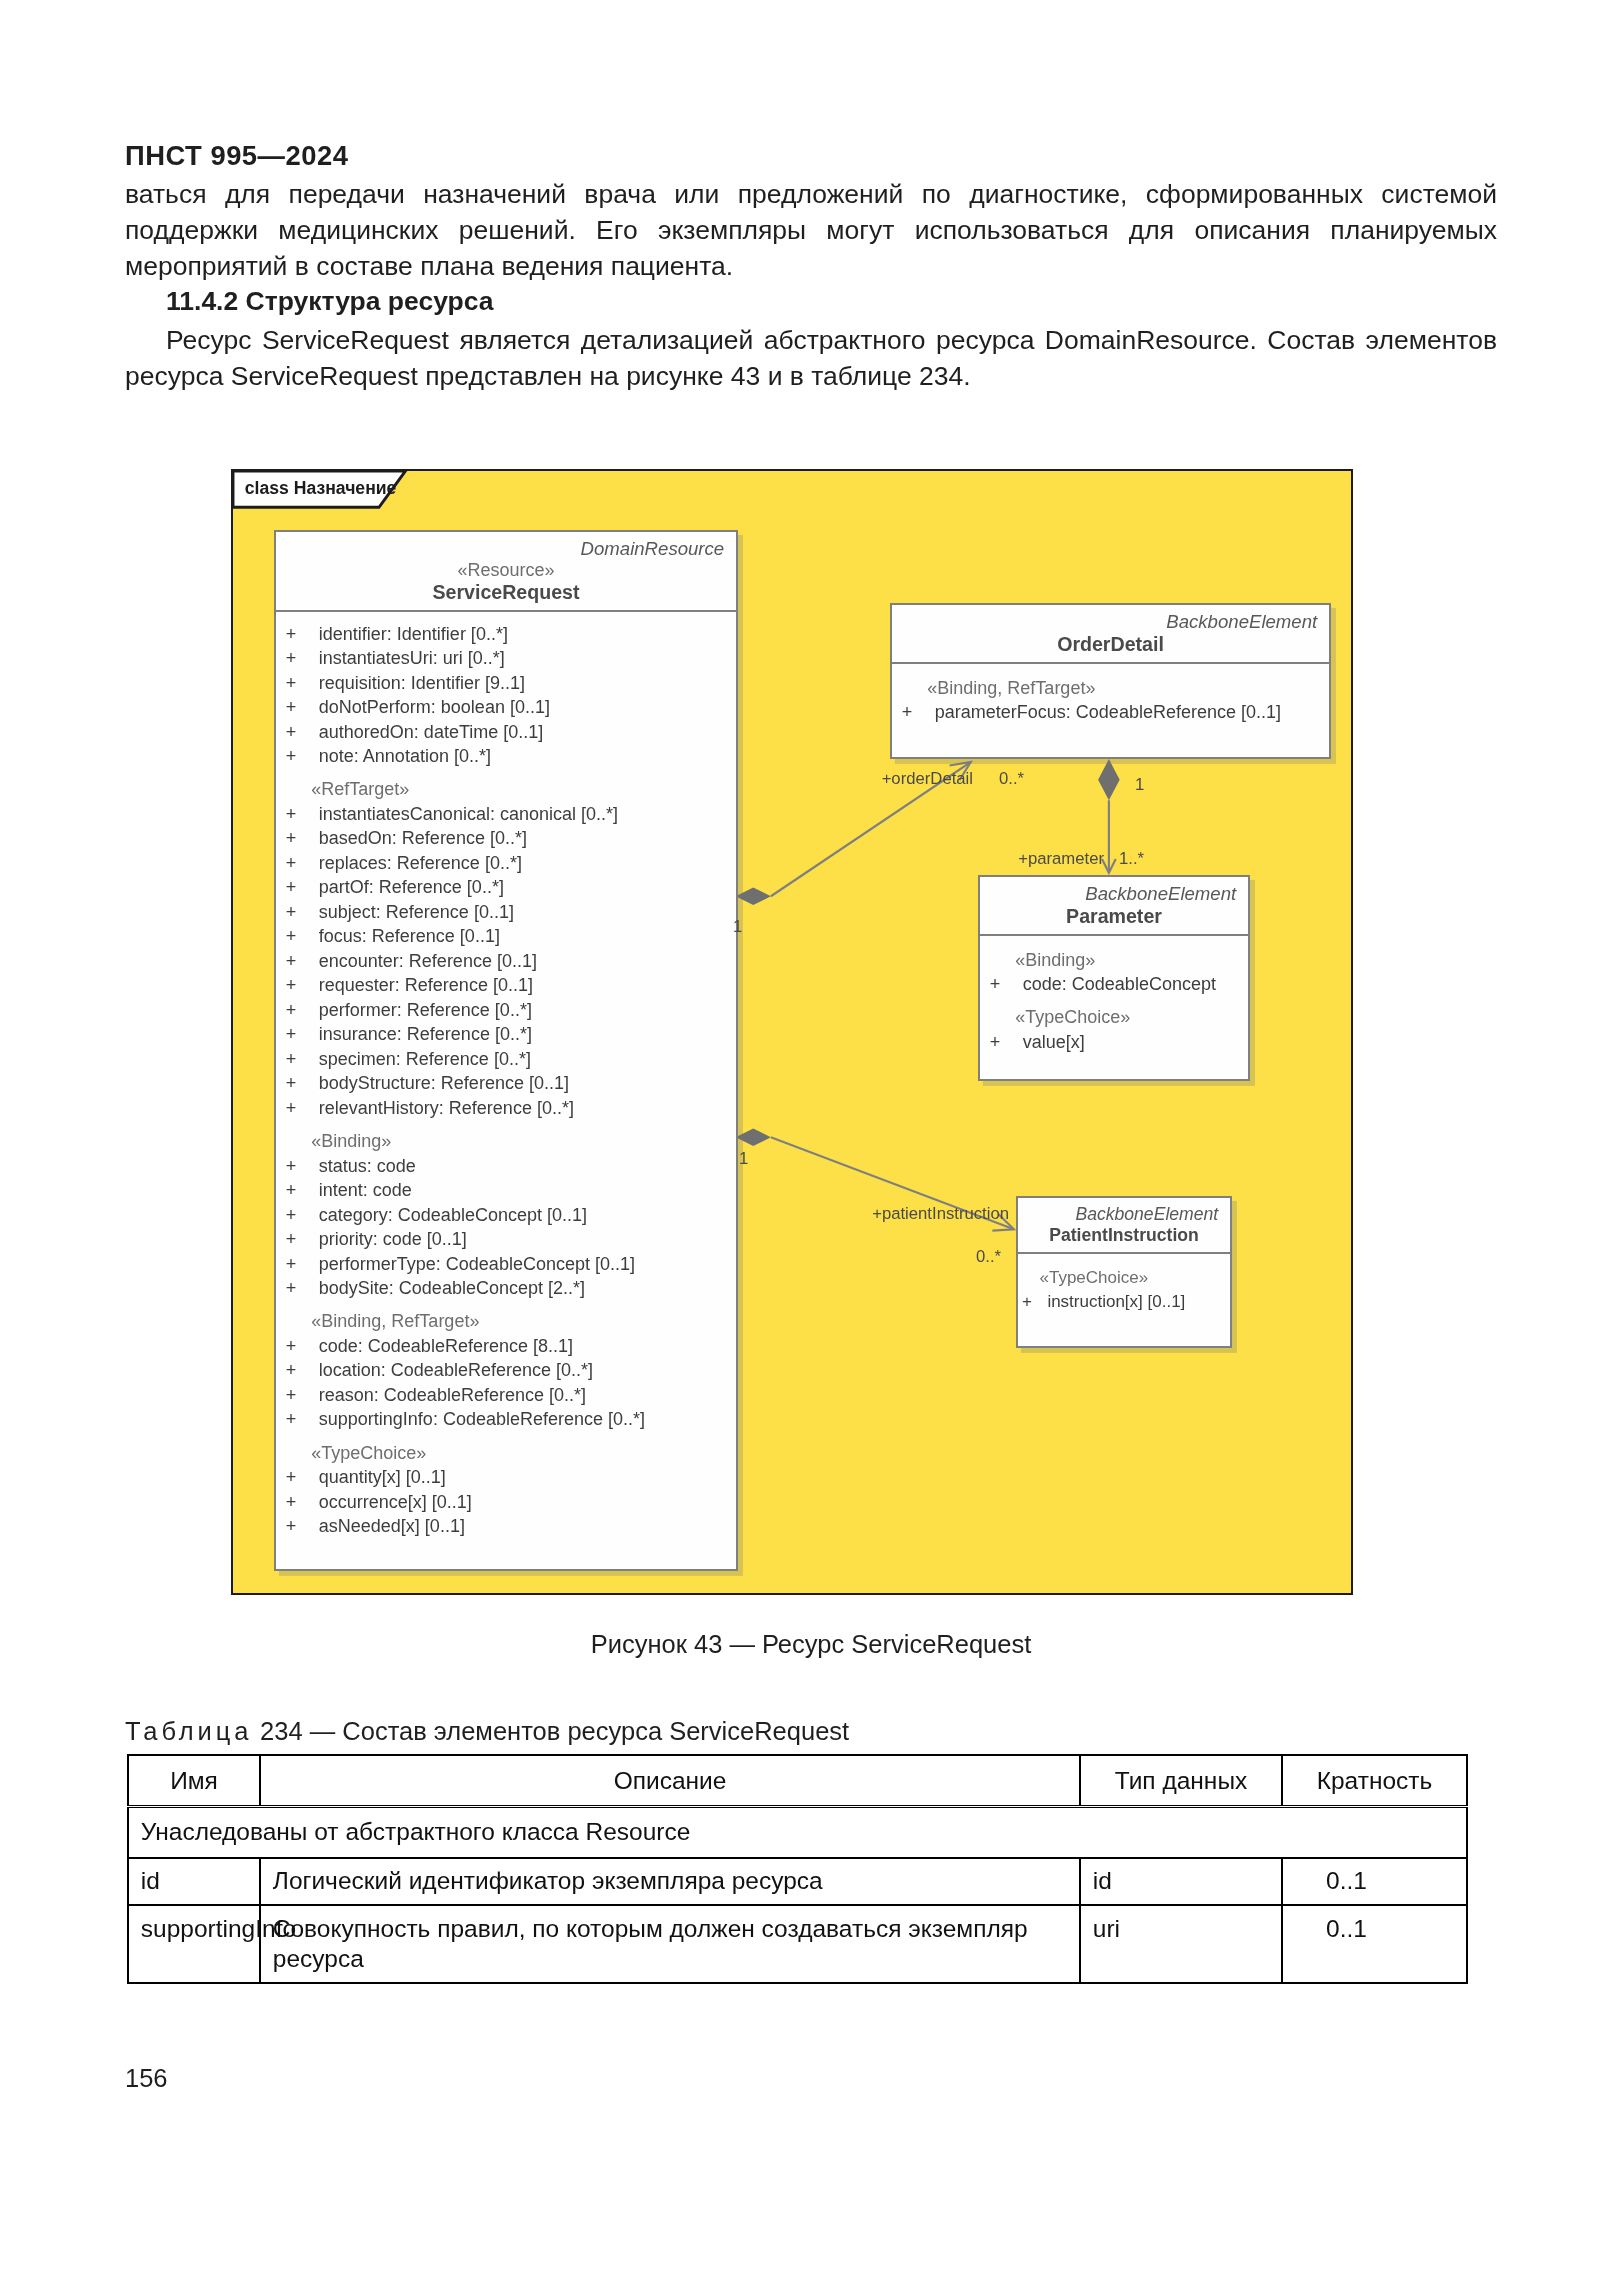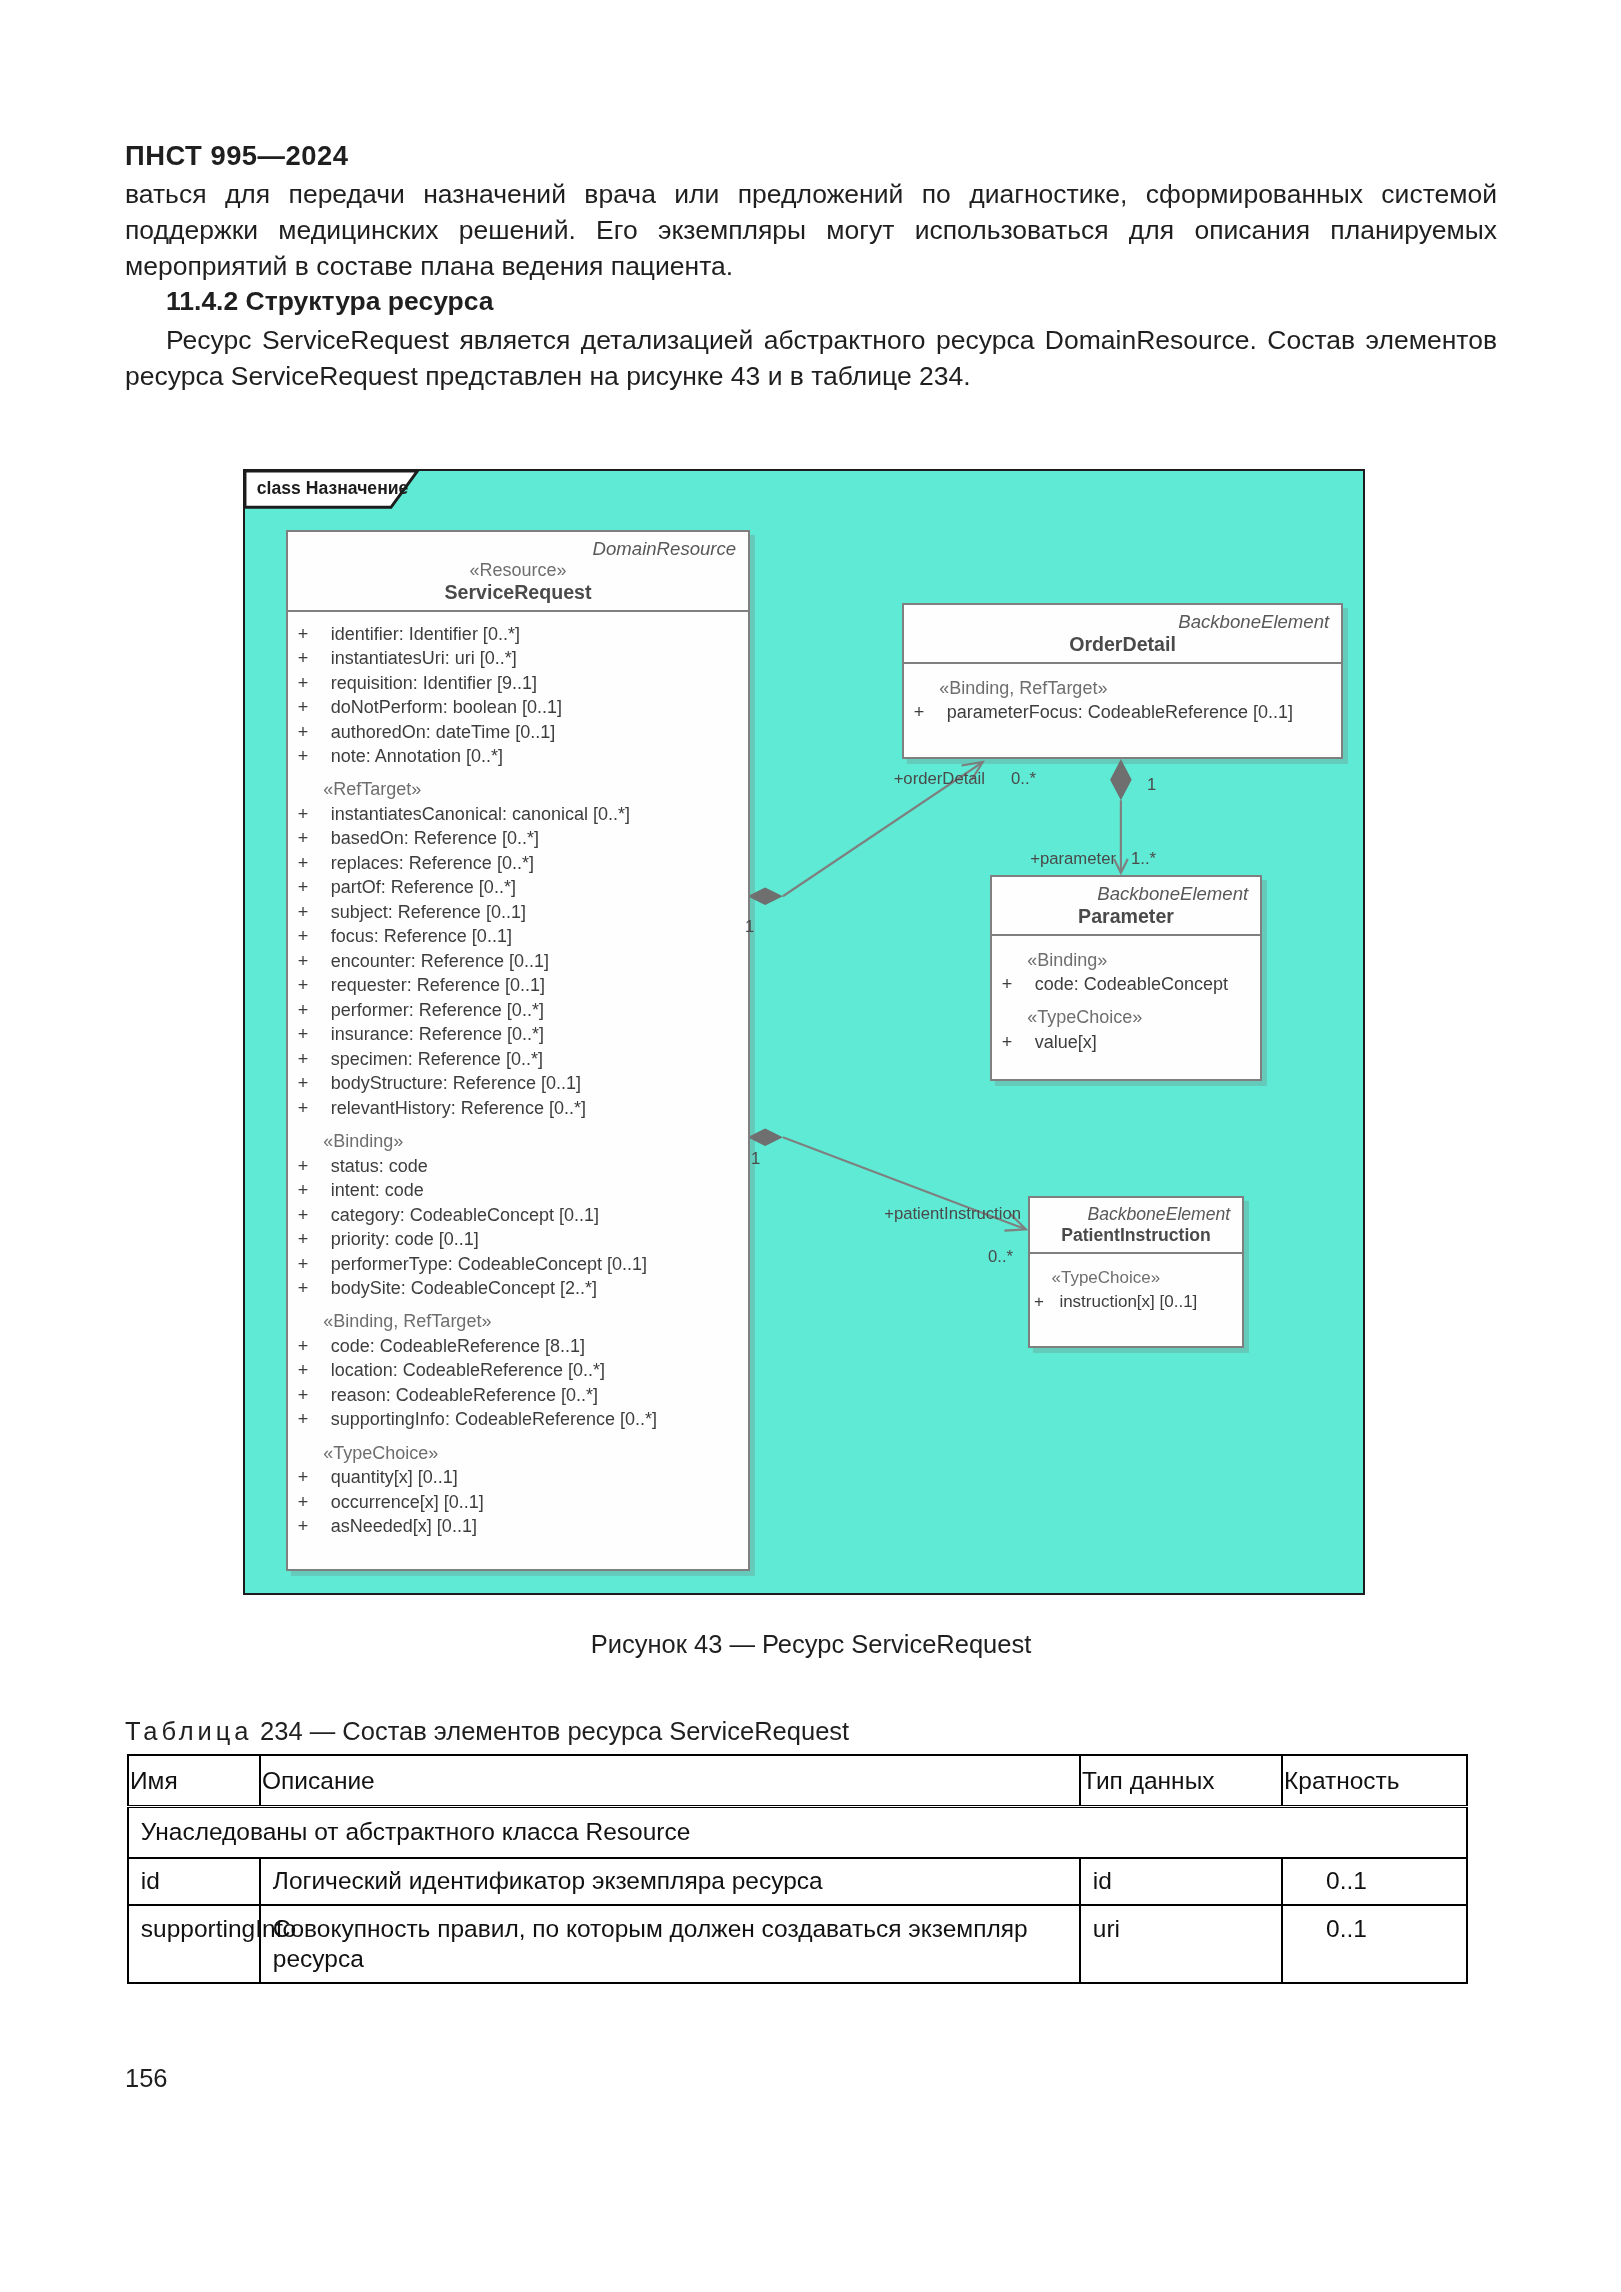--- a/index.html
+++ b/index.html
@@ -8,21 +8,21 @@
     font-family:"Liberation Sans", sans-serif;color:#1f1f1f;overflow:hidden;
   }
   .abs{position:absolute;}
   
   .running-head{left:125px;top:140px;font-size:27.4px;font-weight:bold;letter-spacing:0.5px;}
   .bodypar{left:125px;width:1372px;font-size:26.5px;line-height:36px;text-align:justify;margin:0;}
   .p1{top:176px;}
   .heading{left:125px;top:286px;width:1372px;font-size:26.5px;font-weight:bold;margin:0;text-indent:41px;}
   .p2{top:322px;text-indent:41px;}
   
-  .frame{left:243px;top:469px;width:1118px;height:1122px;border:2.9px solid #1c1c1c;background:#5eead4;}
+  .frame{left:231px;top:469px;width:1118px;height:1122px;border:2.9px solid #1c1c1c;background:#fde047;}
   .frame svg{position:absolute;left:0;top:0;z-index:1;}
   .tab-label{position:absolute;left:11.8px;top:6.9px;z-index:3;font-size:17.6px;font-weight:bold;color:#1c1c1c;}
   .cls{position:absolute;z-index:2;background:#fefefe;border:2px solid #7f7f7f;
        box-shadow:4.9px 4.9px 0 rgba(120,120,120,0.28);color:#3d3d3d;}
   .cls-head{border-bottom:2px solid #7f7f7f;position:relative;}
   .parent{font-style:italic;color:#585858;text-align:right;padding:5.9px 11.8px 0 0;font-size:18.6px;}
   .stypec{text-align:center;color:#6e6e6e;font-size:18px;}
   .cname{text-align:center;font-weight:bold;font-size:19.6px;color:#4a4a4a;padding-bottom:5.9px;}
   .cls-body{padding:9.8px 5.9px 5.9px 9.8px;}
   .st{color:#6e6e6e;font-size:18px;line-height:24.5px;margin-top:8.8px;padding-left:25.5px;}
@@ -32,21 +32,21 @@
   .conn-lbl{position:absolute;z-index:2;font-size:16.7px;color:#4a4a4a;line-height:19.6px;}
   .r{text-align:right;}
   
   .fig-caption{left:125px;top:1630px;width:1372px;text-align:center;font-size:25.5px;margin:0;}
   .tbl-title{left:125px;top:1717px;width:1372px;font-size:25.5px;margin:0;}
   .tbl-title .sp{letter-spacing:3.9px;margin-right:7.8px;}
   table.gost{position:absolute;left:127px;top:1754px;width:1340px;border-collapse:collapse;
     table-layout:fixed;font-size:24.5px;color:#111;}
   table.gost col.c1{width:132px;} table.gost col.c2{width:820px;}
   table.gost col.c3{width:202px;} table.gost col.c4{width:185px;}
-  table.gost th{font-weight:normal;text-align:left;height:47px;
+  table.gost th{font-weight:normal;text-align:center;height:47px;
     border:2px solid #000;border-top:2.9px solid #000;border-bottom:3.9px double #000;}
   table.gost th:first-child{border-left:2.9px solid #000;}
   table.gost th:last-child{border-right:2.9px solid #000;}
   table.gost td{border:2px solid #000;padding:7.8px 11.8px;vertical-align:middle;line-height:30px;}
   table.gost tr.spanrow td{border-left:2.9px solid #000;border-right:2.9px solid #000;
     border-bottom:2.9px solid #000;height:33px;}
   table.gost tr.datarow td:first-child{border-left:2.9px solid #000;}
   table.gost tr.datarow td:last-child{border-right:2.9px solid #000;padding-left:43px;}
   table.gost tr.lastrow td{border-bottom:2.9px solid #000;}
   .page-num{left:125px;top:2064px;font-size:25.5px;}

